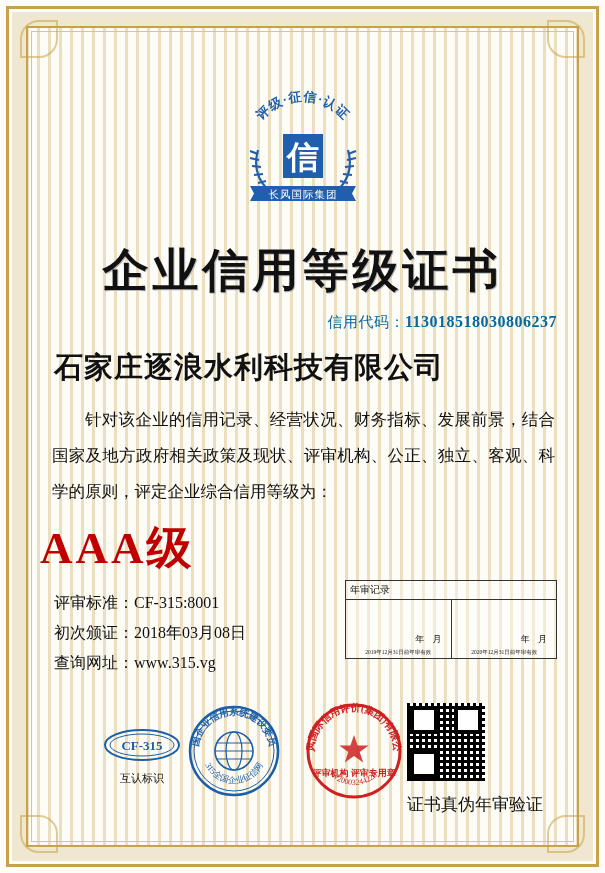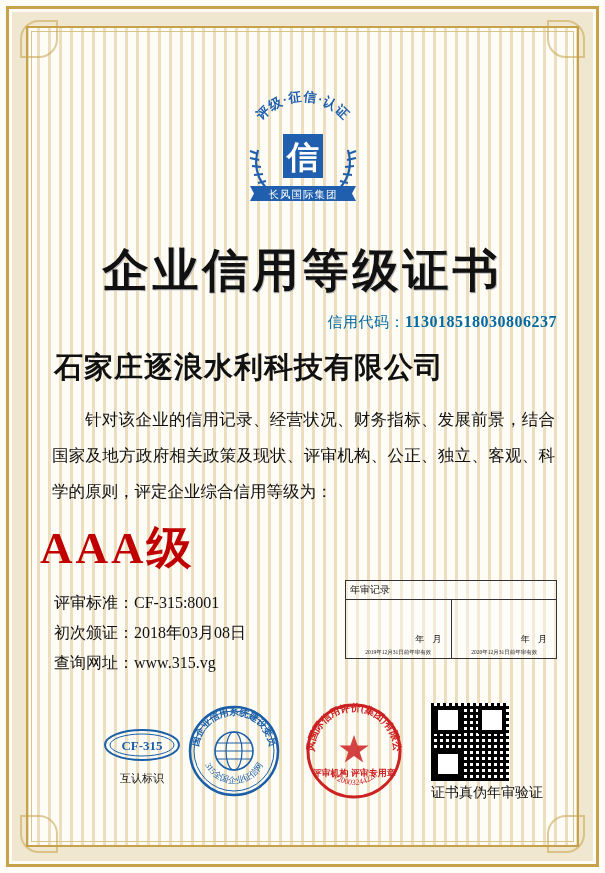--- a/index.html
+++ b/index.html
@@ -236,23 +236,23 @@
   .seal-blue { left: 140px; top: 6px; }
   .seal-red  { left: 258px; top: 4px; }
 
   .qr-block {
     position: absolute;
     right: 18px;
     top: 6px;
     text-align: center;
   }
   .qr-caption {
-    font-size: 14px;
-    color: #111;
-    margin-top: 3px;
+    font-size: 17px;
+    color: #111;
+    margin-top: 12px;
   }
 
   .qr {
     width: 78px;
     height: 78px;
     background-color: #fff;
     background-image:
       repeating-linear-gradient(0deg,#000 0 3px, transparent 3px 6px),
       repeating-linear-gradient(90deg,#000 0 3px, transparent 3px 6px);
     background-size: 6px 6px, 6px 6px;

